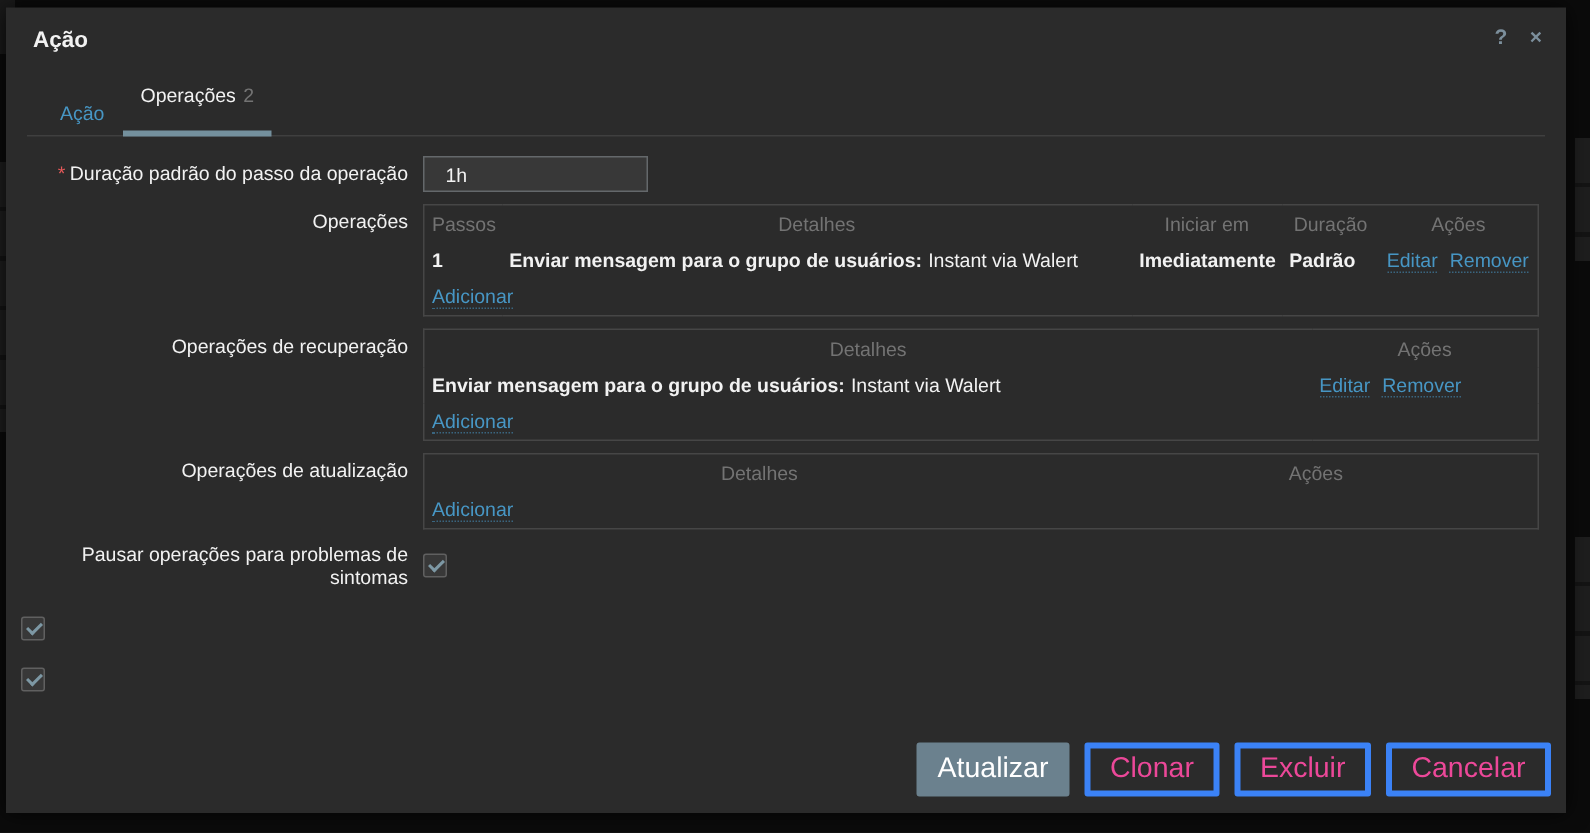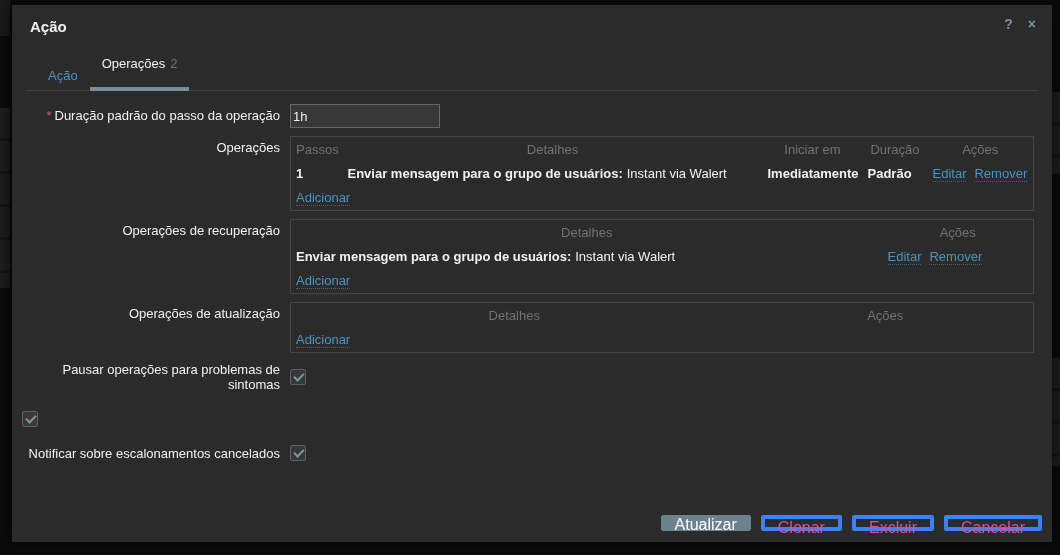--- a/index.html
+++ b/index.html
@@ -6,21 +6,21 @@
   html,body { width:1060px; height:555px; background:#0b0b0b; overflow:hidden;
     font-family:"Liberation Sans", sans-serif; font-size:13px; color:#f2f2f2; }
 
   
   .bg-stripe { position:absolute; background:repeating-linear-gradient(180deg,#1e1e1e 0 30px,#141414 30px 33px); }
   .bg-stripe.left  { left:0; top:108px; width:10px; height:180px; }
   .bg-stripe.r1    { left:1050px; top:92px;  width:10px; height:82px; }
   .bg-stripe.r2    { left:1050px; top:358px; width:10px; height:108px; }
   .bg-corner { position:absolute; left:0; top:0; width:10px; height:36px; background:#1a1a1a; }
 
-  .modal { position:absolute; left:12px; top:5px; width:1040px; height:537px;
+  .modal { position:absolute; left:4px; top:5px; width:1040px; height:537px;
     background:#2b2b2b; box-shadow:0 0 14px rgba(0,0,0,.75); }
 
   .modal-header { position:relative; padding:13px 18px 0 18px; }
   .modal-title { font-size:15px; font-weight:bold; color:#f2f2f2; }
   .header-icons { position:absolute; right:16px; top:10px; display:flex; gap:15px; }
   .hicon { color:#7c8f9c; font-size:14px; font-weight:bold; cursor:pointer; line-height:18px; }
 
   .tabs { display:flex; align-items:flex-end; margin:16px 14px 0 14px; padding-left:10px;
     border-bottom:1px solid #3f3f3f; }
   .tab { padding:5px 12px 7px 12px; cursor:pointer; }
@@ -28,21 +28,21 @@
   .tab.active { color:#f2f2f2; border-bottom:4px solid #74909d; margin-bottom:-1px; padding-bottom:16px; }
   .tab-badge { color:#737373; margin-left:5px; }
 
   .form { padding:13px 0 0 10px; }
   .form-row { display:flex; margin-bottom:8px; }
   .form-label { width:268px; text-align:right; padding-right:10px; padding-top:4px; color:#f2f2f2; }
   .form-label.cb { padding-top:1px; }
   .req { color:#e45959; margin-right:3px; }
 
   input.text { width:150px; height:24px; background:#383838; border:1px solid #64686b;
-    color:#f2f2f2; padding:0 2px; font-family:"Liberation Sans",sans-serif; font-size:13px; }
+    color:#f2f2f2; padding:0 14px; font-family:"Liberation Sans",sans-serif; font-size:13px; }
 
   table.optable { width:744px; border:1px solid #464646; border-collapse:collapse; table-layout:fixed; }
   .optable th { color:#737373; font-weight:normal; text-align:center; padding:5px 5px; }
   .optable td { padding:4px 5px 5px 5px; vertical-align:top; }
   .b { font-weight:bold; }
   .details-rest { margin-left:4px; }
 
   a.zlink { color:#4796c4; text-decoration:none; border-bottom:1px dotted rgba(71,150,196,.55);
     cursor:pointer; }
   .act-gap { display:inline-block; width:8px; }
@@ -51,21 +51,21 @@
     border:1px solid #606060; border-radius:2px; position:relative; cursor:pointer; vertical-align:middle; }
   .checkbox.checked::after { content:""; position:absolute; left:3px; top:3px; width:8px; height:4px;
     border-left:2px solid #7d98a4; border-bottom:2px solid #7d98a4; transform:rotate(-45deg); }
   .cb-row { margin-bottom:18px; align-items:center; }
   .cb-row:first-of-type { margin-top:8px; }
 
   .note-row { margin-top:16px; }
   .note-text { color:#f2f2f2; }
 
   .footer { position:absolute; right:10px; bottom:11px; display:flex; gap:10px; }
-  .btn { height:16px; padding:0 13px; font-size:16px; border-radius:2px; cursor:pointer;
+  .btn { height:36px; padding:0 13px; font-size:19px; border-radius:2px; cursor:pointer;
     font-family:"Liberation Sans",sans-serif; }
   .btn.primary { background:#6b818e; border:1px solid #6b818e; color:#ffffff; }
   .btn.outline { background:transparent; border:4px solid #3b82f6; color:#ec4899; }
 
   
   .col-passos{width:52px}.col-det-ops{width:420px}.col-iniciar{width:100px}.col-dur{width:65px}.col-acoes{width:auto}
   .col-det-rec{width:592px}.col-det-upd{width:447px}
 </style>
 </head>
 <body>
@@ -165,21 +165,20 @@
     </div>
 
     <div class="form-row cb-row">
       <div class="form-label cb">Pausar operações para problemas de sintomas</div>
       <div class="form-field"><span class="checkbox checked"></span></div>
     </div>
     <div class="form-row cb-row">
       <div class="form-field"><span class="checkbox checked"></span></div>
     </div>
     <div class="form-row cb-row">
-      <div class="form-label cb">Notificar sobre escalonamentos cancelados</div>
       <div class="form-field"><span class="checkbox checked"></span></div>
     </div>
 
     <div class="form-row note-row">
       <div class="form-label"></div>
     </div>
 
   </div>
 
   <div class="footer">

